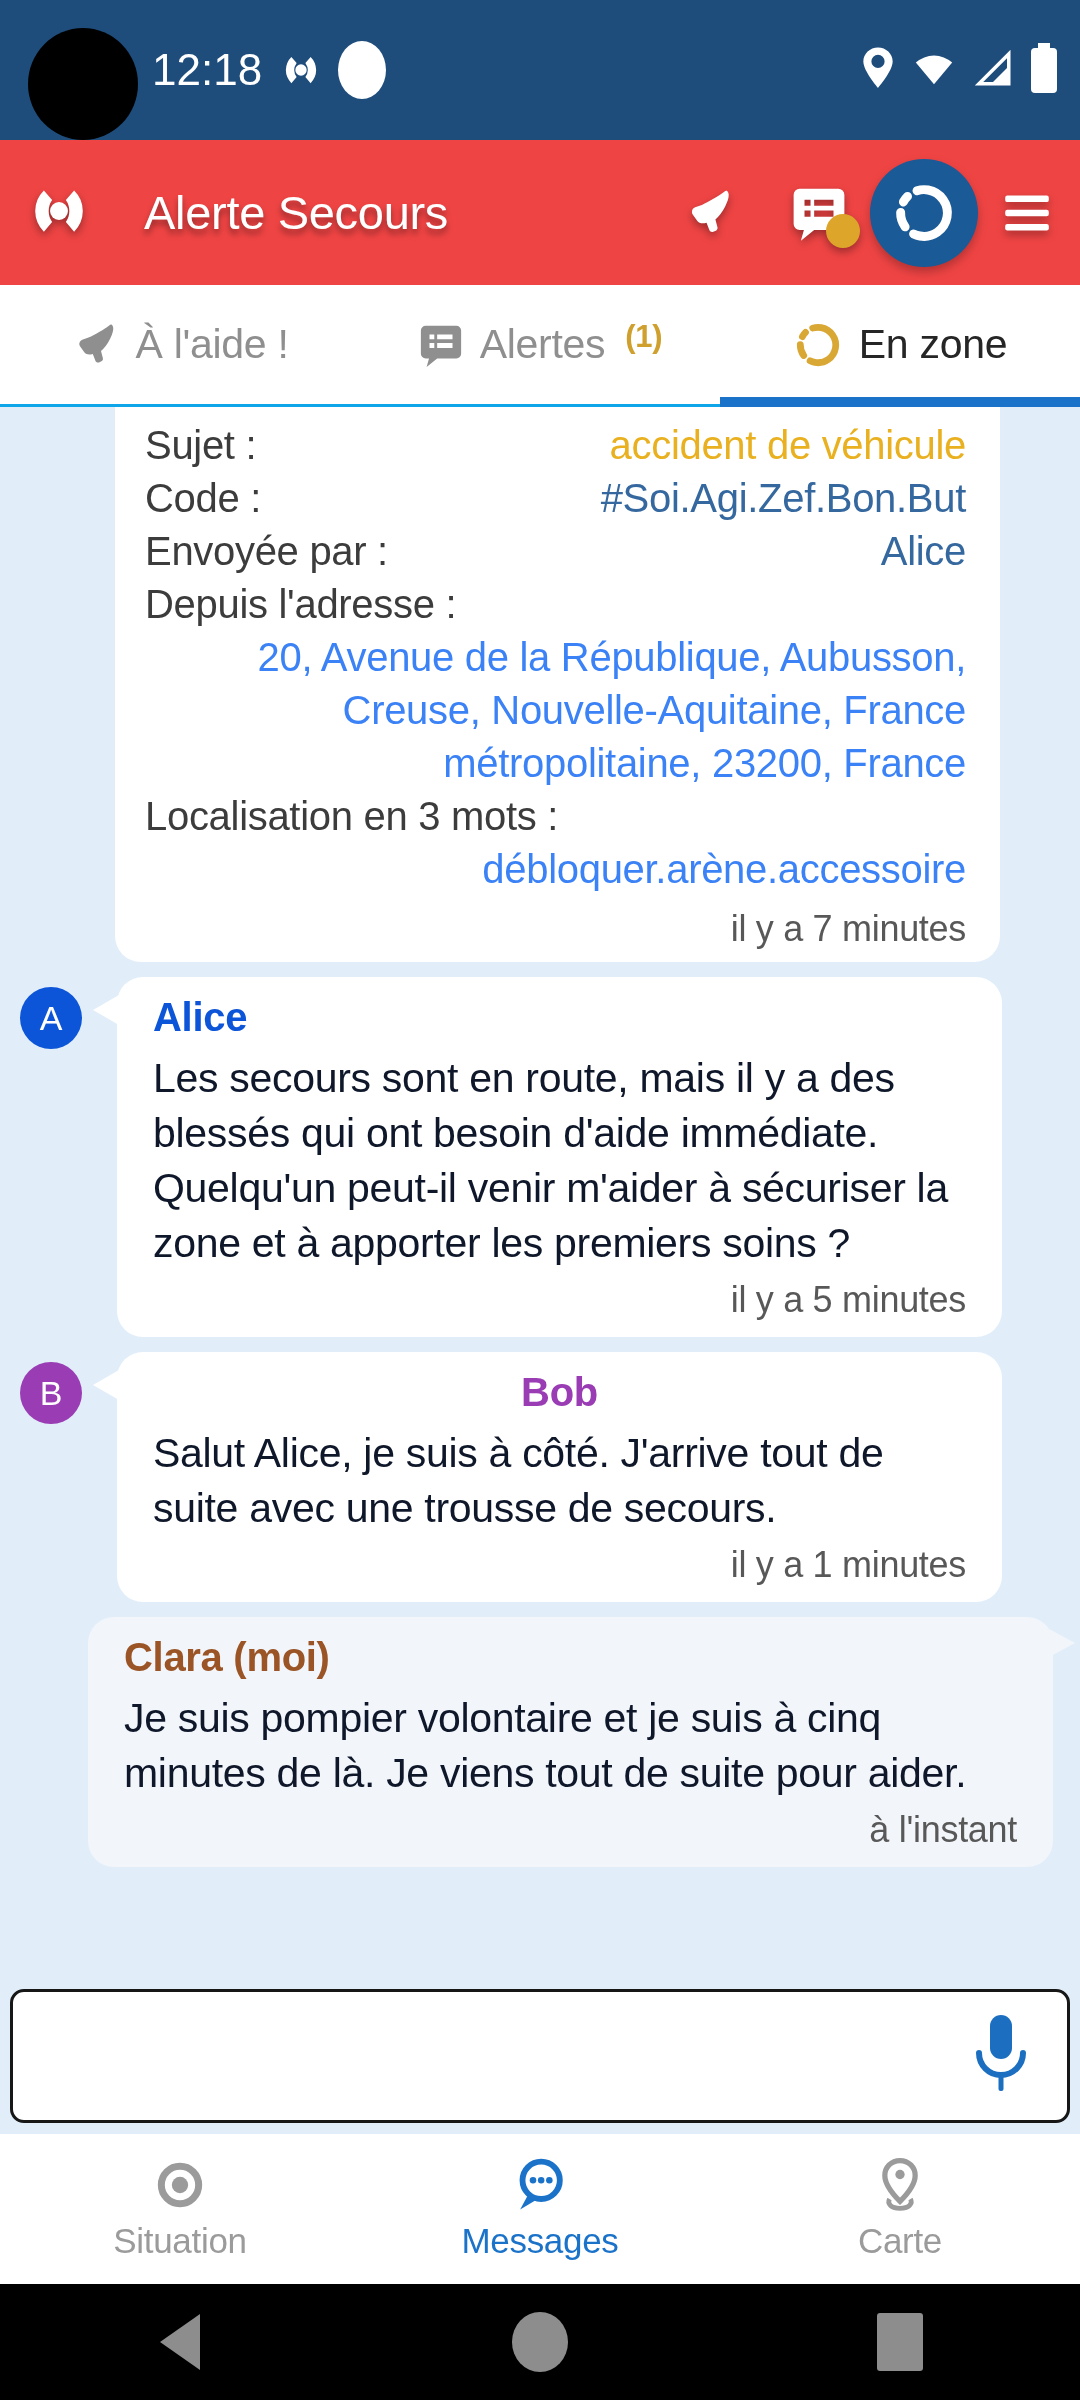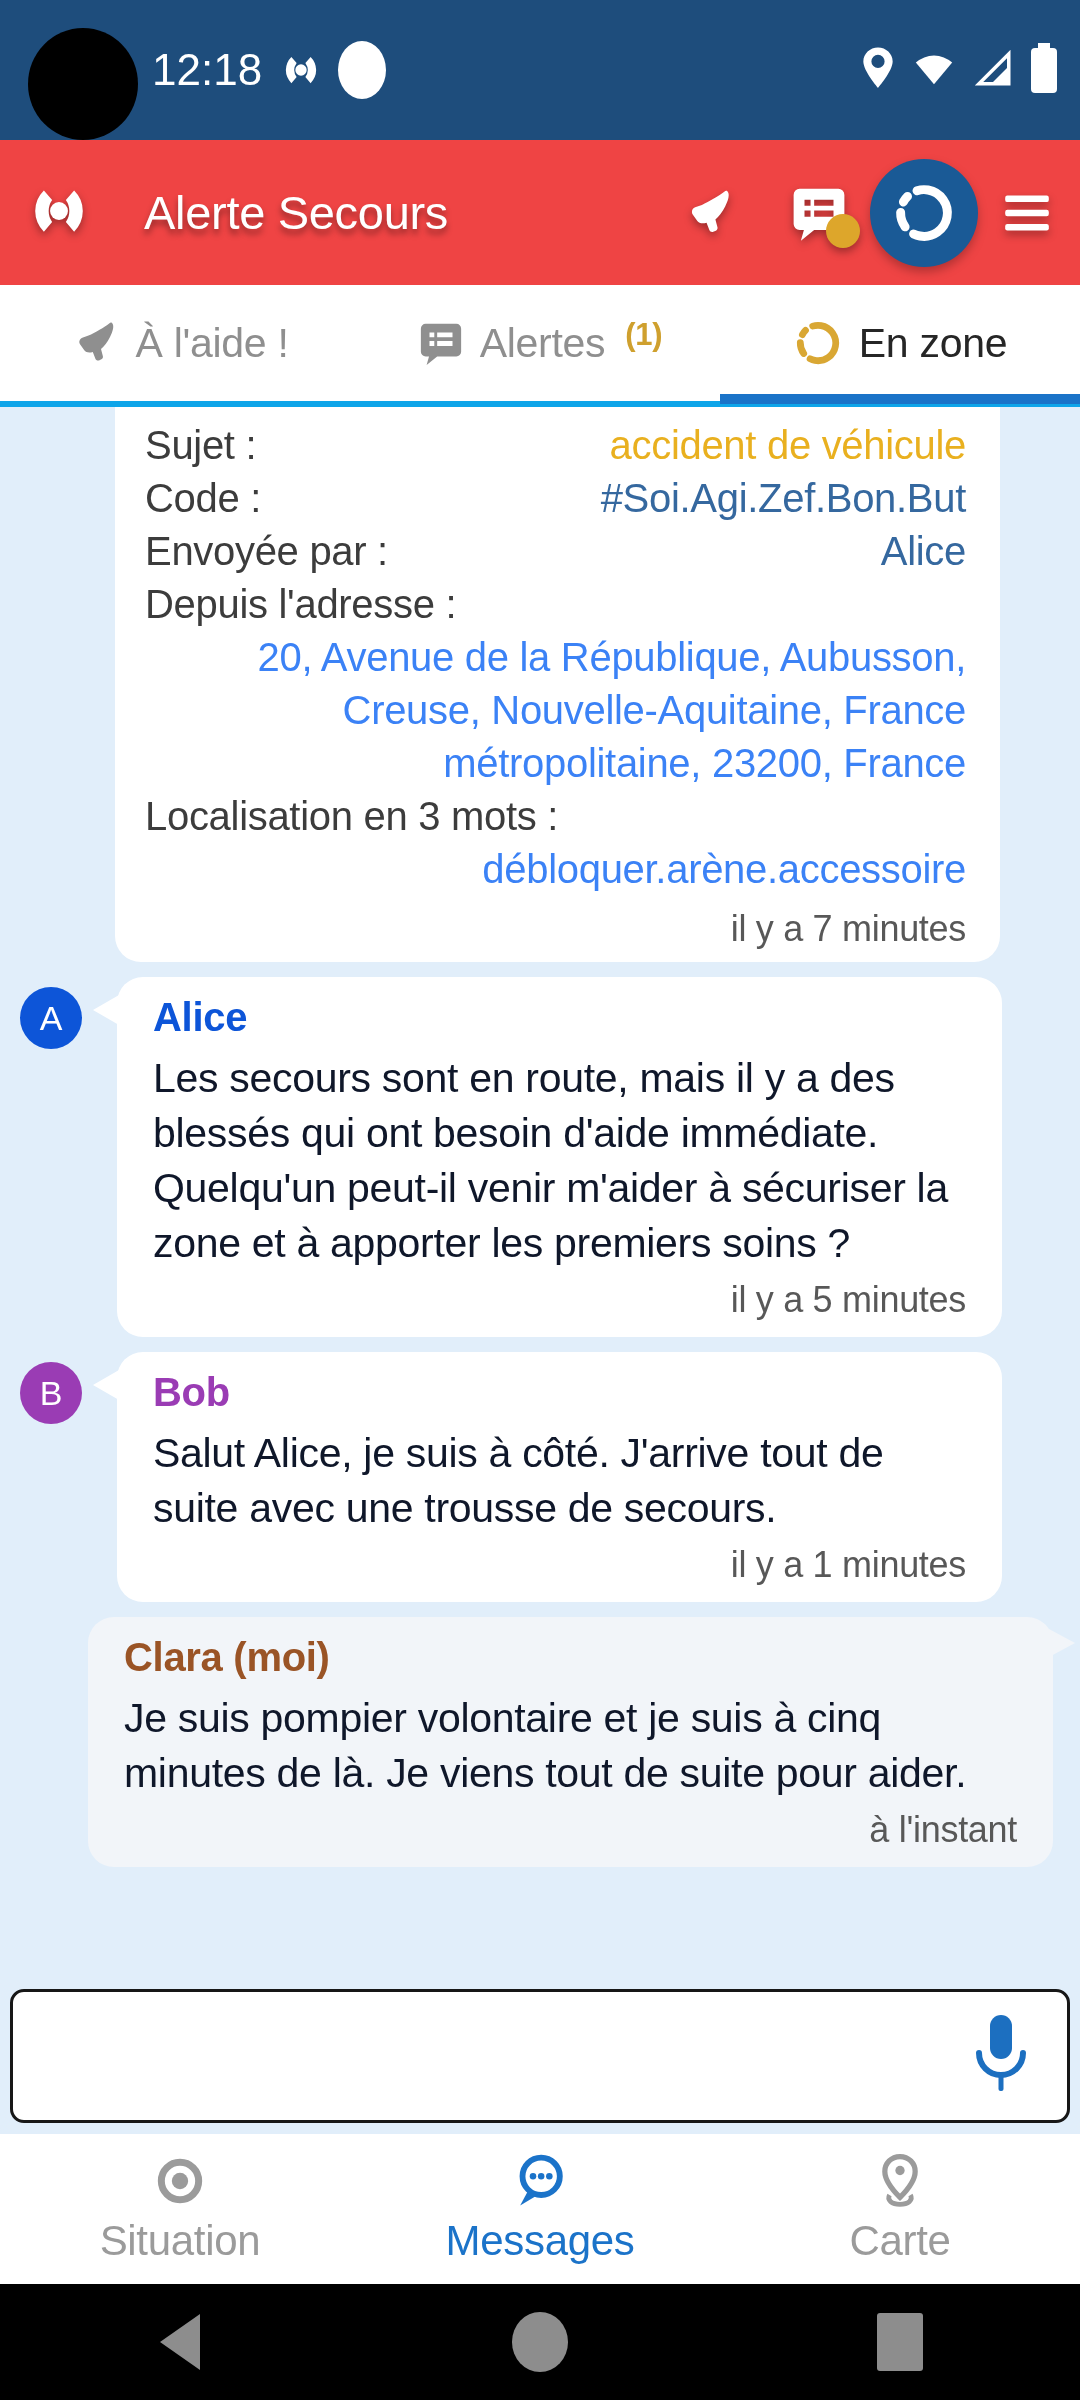--- a/index.html
+++ b/index.html
@@ -41,21 +41,21 @@
   .badge-dot { position:absolute; right:-12px; bottom:-6px; width:34px; height:34px; border-radius:50%; background:#ddA62b; }
   .ab-spin-wrap {
     width:108px; height:108px; border-radius:50%; background:#1a5a96;
     display:flex; align-items:center; justify-content:center; margin-right:22px;
     filter:drop-shadow(0 5px 5px rgba(0,0,0,.25));
   }
 
   
   .tabs {
     height:122px; background:#fff; display:flex; position:relative;
-    border-bottom:6px solid #0ea5e9; flex-shrink:0;
+    border-bottom:3px solid #0ea5e9; flex-shrink:0;
   }
   .tab { flex:1; display:flex; align-items:center; justify-content:center; gap:16px; }
   .tab-label { font-size:41px; color:#8f8f8f; }
   .tab-count { font-size:31px; color:#cfa02e; font-weight:700; position:relative; top:-8px; margin-left:4px; }
   .tab.active .tab-label { color:#262626; }
   .tabs::after {
     content:""; position:absolute; right:0; bottom:-3px; width:360px; height:10px; background:#1a73c8;
   }
 
   
@@ -90,41 +90,41 @@
     border-right:26px solid #fff;
   }
   .bubble.mine { margin-left:80px; width:965px; background:#f2f5f9; }
   .bubble.mine::before {
     left:auto; right:-22px; top:12px;
     border-right:none; border-top:14px solid transparent; border-bottom:14px solid transparent;
     border-left:26px solid #f2f5f9;
   }
   .msg-author { font-size:40px; line-height:48px; font-weight:700; }
   .msg-author.alice { color:#0d55d8; }
-  .msg-author.bob { color:#9a3cb4; }
+  .msg-author.bob { color:#9a3cb4;text-align:center; }
   .msg-author.clara { color:#9a5426; }
   .msg-text { margin-top:10px; font-size:41px; line-height:55px; color:#0f172a; }
   .msg-time { margin-top:8px; text-align:right; font-size:36px; line-height:42px; color:#585858; }
 
   
   .inputbar { height:149px; background:#e1eefa; position:relative; flex-shrink:0; }
   .composer {
     position:absolute; left:10px; right:10px; top:4px; height:134px;
     background:#fff; border:3px solid #171717; border-radius:14px;
   }
   .composer textarea {
     width:100%; height:100%; border:none; outline:none; resize:none;
     font-family:inherit; font-size:40px; padding:18px 120px 18px 24px; background:transparent;
   }
   .mic-btn { position:absolute; right:34px; top:50%; transform:translateY(-50%); }
 
   
   .bottomnav { height:150px; background:#fff; display:flex; flex-shrink:0; }
   .bn-item { flex:1; display:flex; flex-direction:column; align-items:center; justify-content:center; gap:8px; }
-  .bn-label { font-size:42px; color:#9b9b9b; }
+  .bn-label { font-size:35px; color:#9b9b9b; }
   .bn-item.active .bn-label { color:#1b73c9; }
 
   
   .navbar { height:116px; background:#000; display:flex; flex-shrink:0; }
   .nv { flex:1; display:flex; align-items:center; justify-content:center; }
   .nv-back { width:0; height:0; border-top:28px solid transparent; border-bottom:28px solid transparent; border-right:40px solid #8d8d8d; }
   .nv-home { width:56px; height:60px; border-radius:50%; background:#8d8d8d; }
   .nv-recents { width:46px; height:58px; background:#8d8d8d; border-radius:3px; }
 </style>
 </head>

